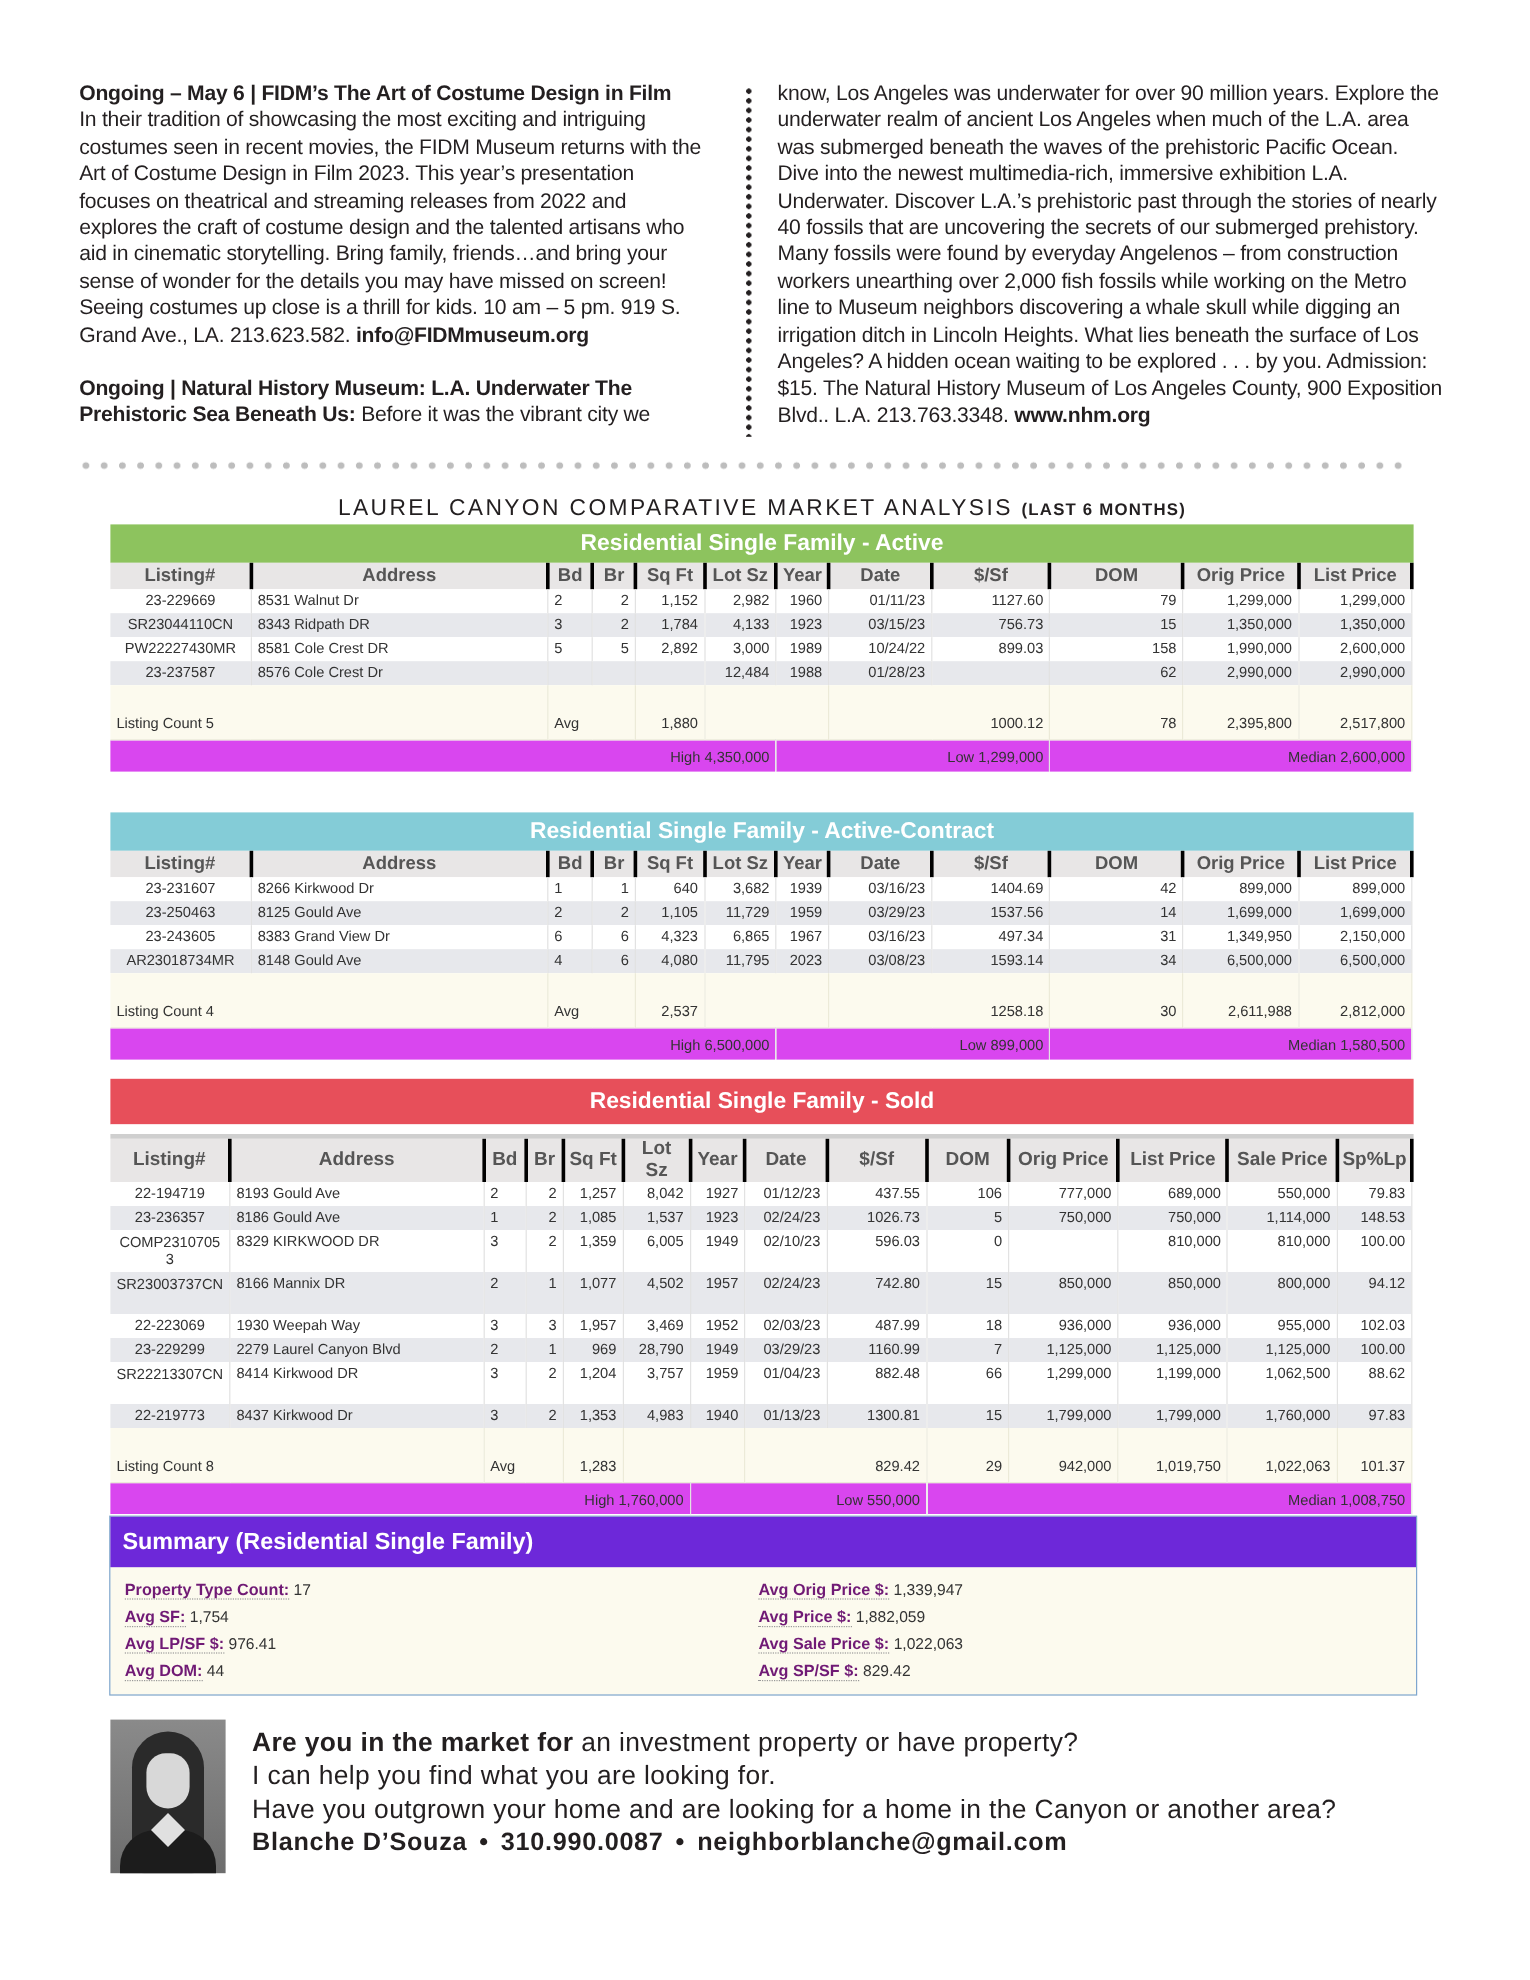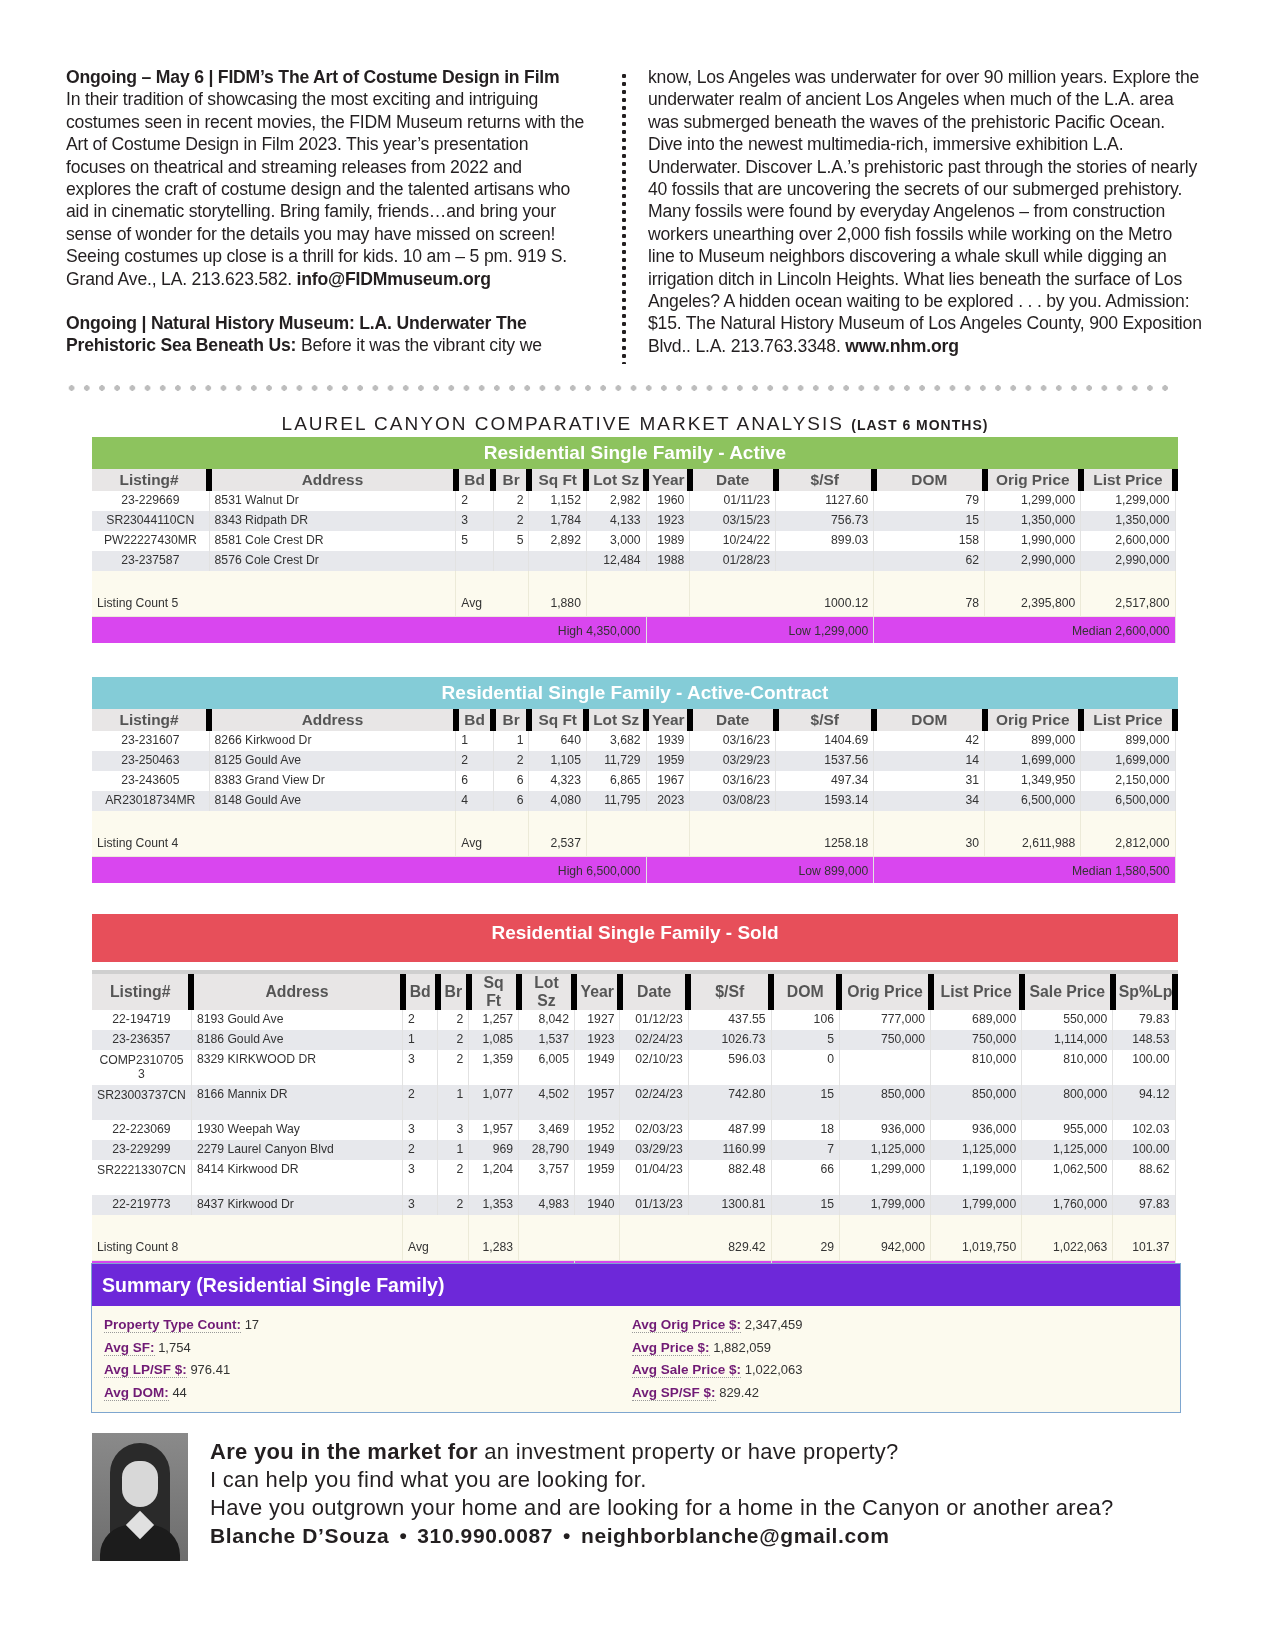--- a/index.html
+++ b/index.html
@@ -34,42 +34,42 @@
   .report-title .sub { font-size: 14px; font-weight: bold; letter-spacing: 1px; }
 
   .section { position: absolute; left: 92px; width: 1086px; }
   .band {
     height: 32px; line-height: 32px; text-align: center; color: #ffffff;
     font-weight: bold; font-size: 19px;
   }
   table.grid { width: 100%; border-collapse: collapse; table-layout: fixed; font-size: 12.2px; color: #333; }
   table.grid th {
     background: #e8e6e6; color: #555; font-size: 15.4px; font-weight: bold;
-    height: 22px; padding: 0 3px; border-right: 6px solid #000000;
+    height: 22px; padding: 0 3px; border-right: 3px solid #000000;
   }
   table.grid td {
     height: 20px; padding: 0 5px; white-space: nowrap; overflow: hidden;
     border-right: 1px solid #e2e2e2; vertical-align: top; line-height: 19px;
   }
   table.grid tr.row:nth-child(even) td { background: #e7e8ec; }
   table.grid tr.row:nth-child(odd) td { background: #ffffff; }
   table.grid td.r { text-align: right; }
   table.grid td.c { text-align: center; }
   table.grid td.l { text-align: left; }
   table.grid tr.tall td { height: 32px; }
   table.grid td.wrap { white-space: normal; word-break: break-all; line-height: 14px; padding-top: 3px; }
   tr.avg td { background: #fcfaee; height: 42px; vertical-align: bottom; padding-bottom: 3px; border-right: 1px solid #ecead8; }
   tr.hlm td { background: #d946ef; height: 24px; vertical-align: bottom; padding-bottom: 2px; border-top: 1px solid #ecead8; }
 
   .sec-active { top: 437px; }
   .sec-active .band { background: #8dc35e; }
   .sec-contract { top: 677px; }
   .sec-contract .band { background: #84ccd7; }
   .sec-sold { top: 899px; }
-  .sec-sold .band { background: #e74f5a; height: 48px; line-height: 38px; margin-top: 15px; }
+  .sec-sold .band { background: #e74f5a; height: 38px; line-height: 38px; }
   .sold-gap { height: 8px; background: #fff; border-bottom: 4px solid #cfcfcf; }
   .sec-sold table.grid th { font-size: 15.8px; }
 
   
   .summary { position: absolute; left: 91px; top: 1263px; width: 1088px; height: 148px; border: 1px solid #7ea6cf; background: #fcfaee; }
   .summary-head { height: 42px; background: #6d28d9; color: #fff; font-weight: bold; font-size: 19.5px; line-height: 42px; padding-left: 10px; }
   .summary-body { position: relative; height: 104px; font-size: 13px; }
   .sum-col { position: absolute; top: 8px; }
   .sum-col.left { left: 12px; }
   .sum-col.right { left: 540px; }
@@ -532,21 +532,21 @@
 <div class="summary">
   <div class="summary-head">Summary (Residential Single Family)</div>
   <div class="summary-body">
     <div class="sum-col left">
       <div class="sum-item"><b>Property Type Count:</b> <span>17</span></div>
       <div class="sum-item"><b>Avg SF:</b> <span>1,754</span></div>
       <div class="sum-item"><b>Avg LP/SF $:</b> <span>976.41</span></div>
       <div class="sum-item"><b>Avg DOM:</b> <span>44</span></div>
     </div>
     <div class="sum-col right">
-      <div class="sum-item"><b>Avg Orig Price $:</b> <span>2,347,459</span></div>
+      <div class="sum-item"><b>Avg Orig Price $:</b> <span>1,339,947</span></div>
       <div class="sum-item"><b>Avg Price $:</b> <span>1,882,059</span></div>
       <div class="sum-item"><b>Avg Sale Price $:</b> <span>1,022,063</span></div>
       <div class="sum-item"><b>Avg SP/SF $:</b> <span>829.42</span></div>
     </div>
   </div>
 </div>
 
 <div class="ad-photo">
   <div class="hair"></div>
   <div class="face"></div>

